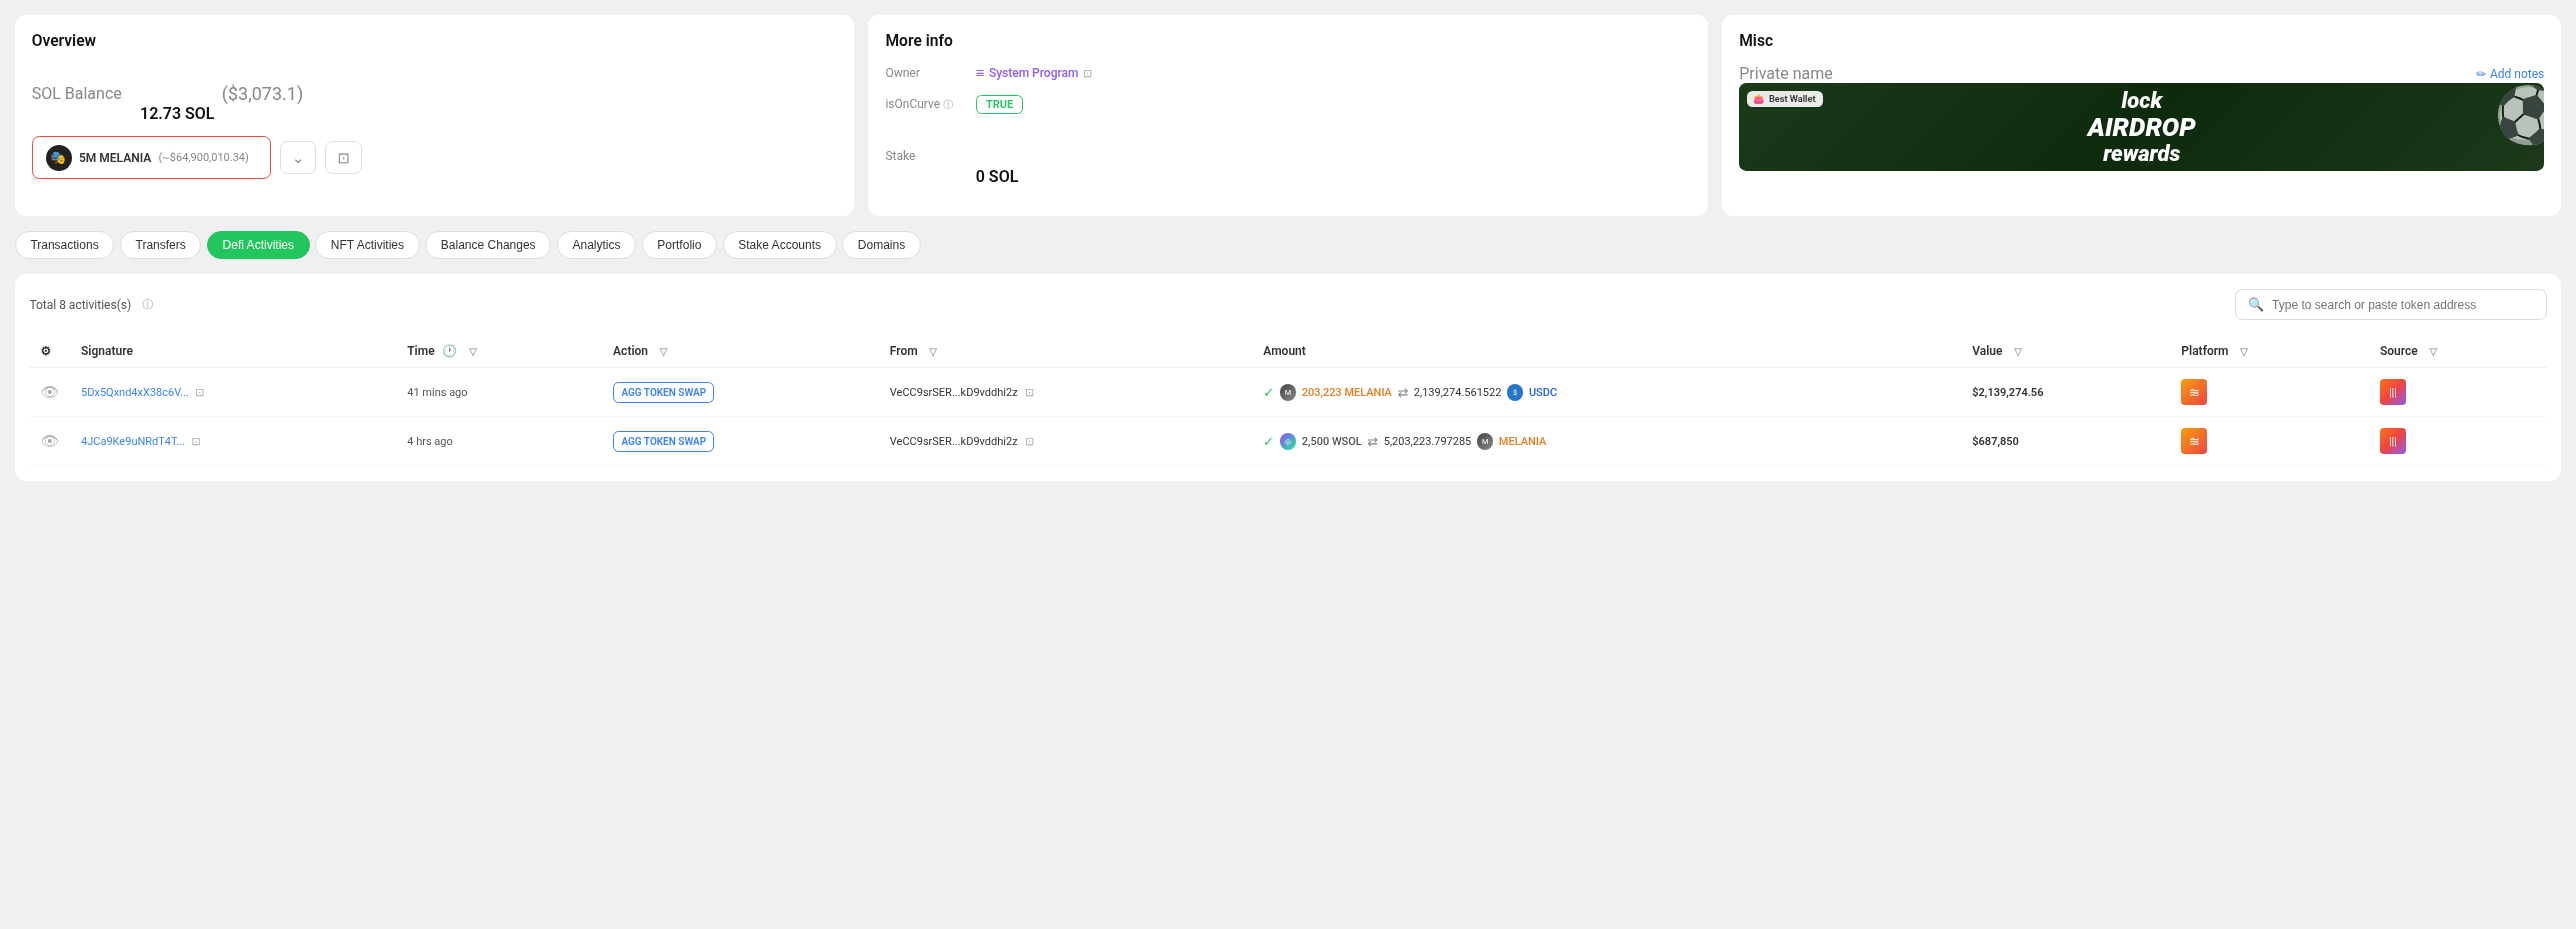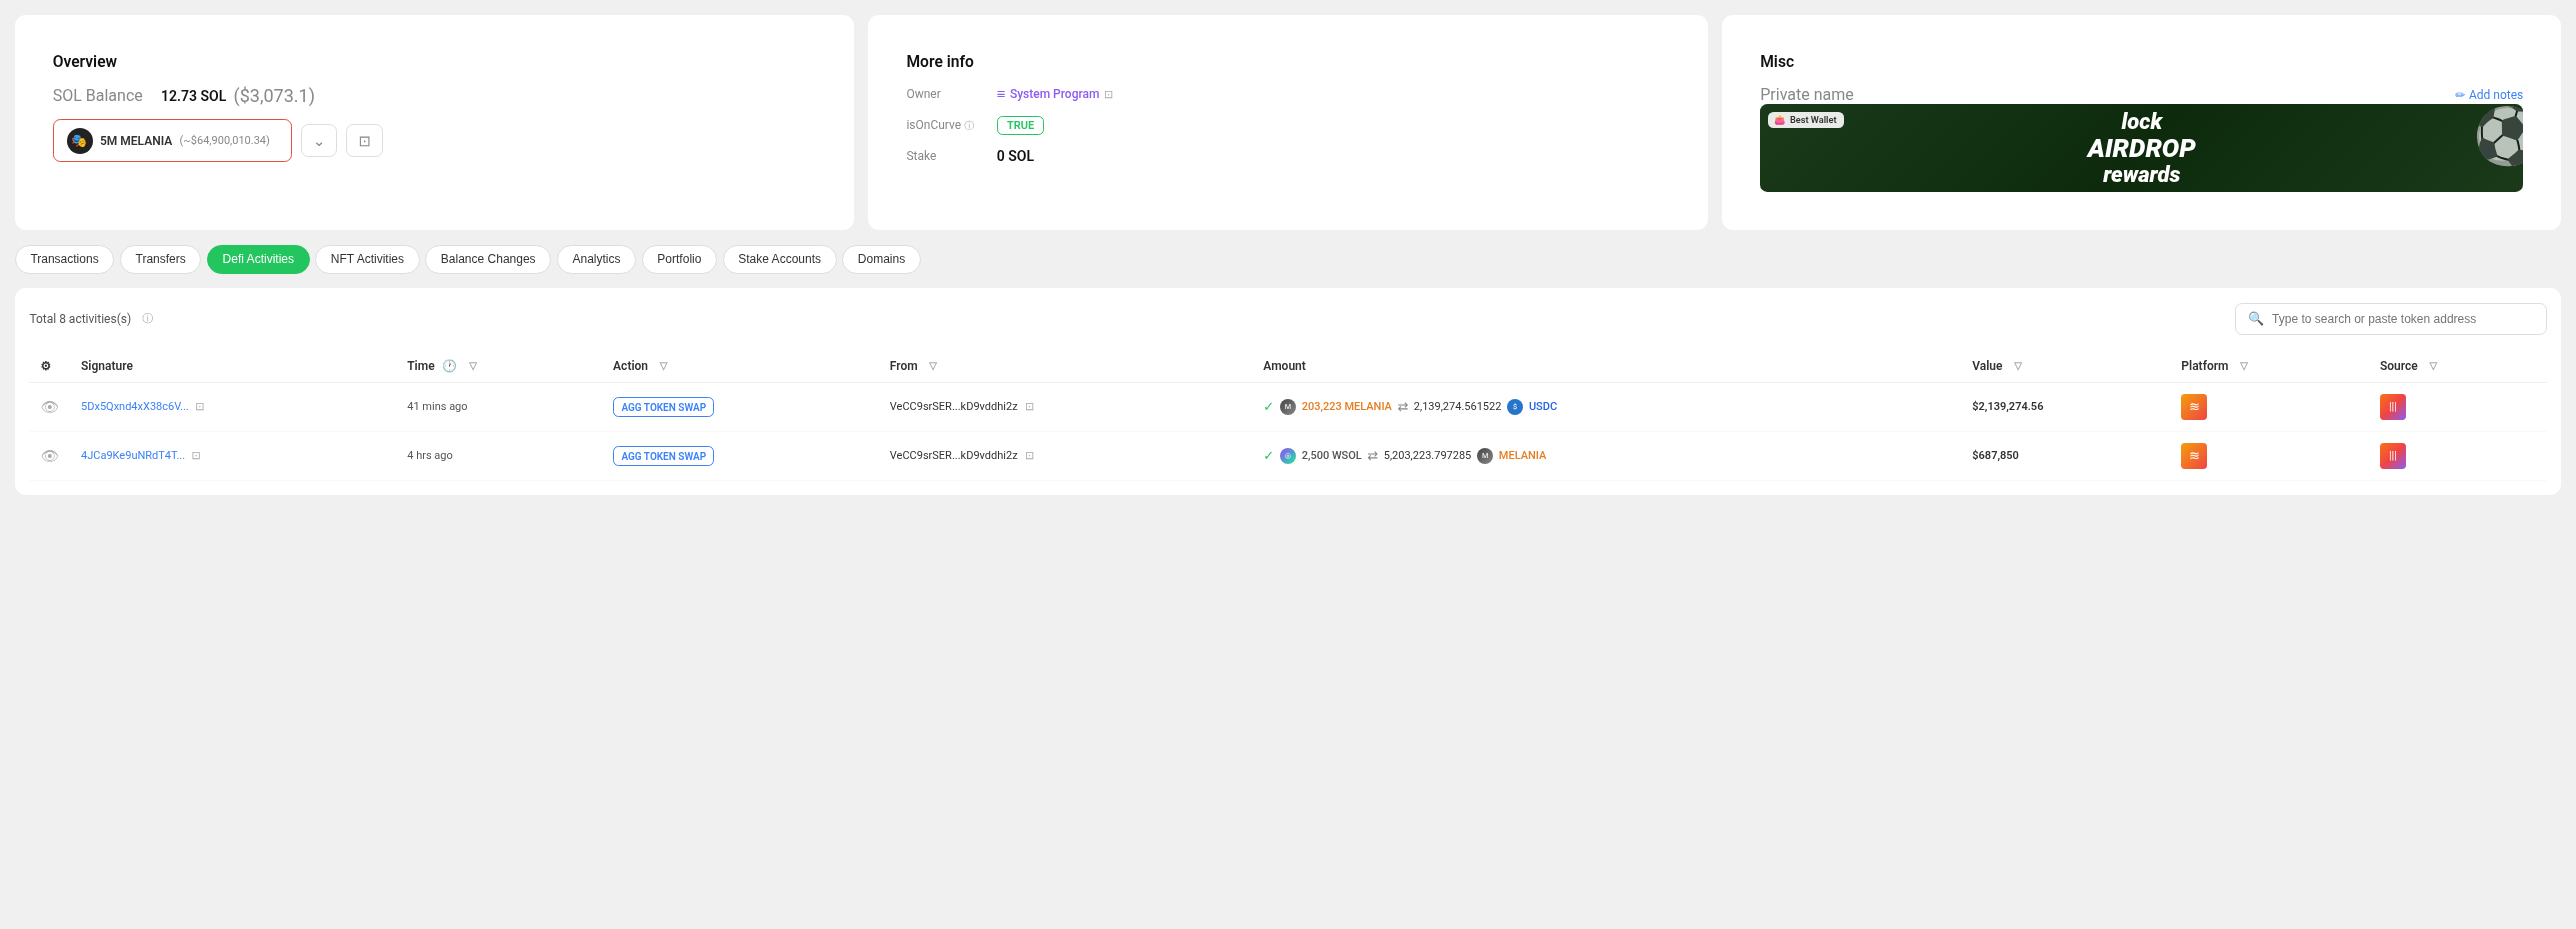--- a/index.html
+++ b/index.html
@@ -13,21 +13,21 @@
     .top-section {
       display: flex;
       gap: 14.7px;
       padding: 14.7px;
       background: #f0f0f0;
     }
 
     .card {
       background: #fff;
       border-radius: 11px;
-      padding: 38px;
+      padding: 17px;
     }
 
     .card-overview { flex: 1; }
     .card-more-info { flex: 1; }
     .card-misc { flex: 1; }
 
     .card-title {
       font-size: 15.6px;
       font-weight: 600;
       color: #111;
@@ -42,22 +42,23 @@
     }
 
     .info-label {
       color: #888;
       font-size: 16px;
       min-width: 101px;
     }
 
     .info-value {
       font-weight: 600;
-      font-size: 14px;
+      font-size: 16px;
       color: #111;
+      margin-top: 40px;
     }
 
     .info-value-sub {
       font-weight: 400;
       color: #888;
       font-size: 18px;
     }
 
     .token-selector {
       display: flex;

